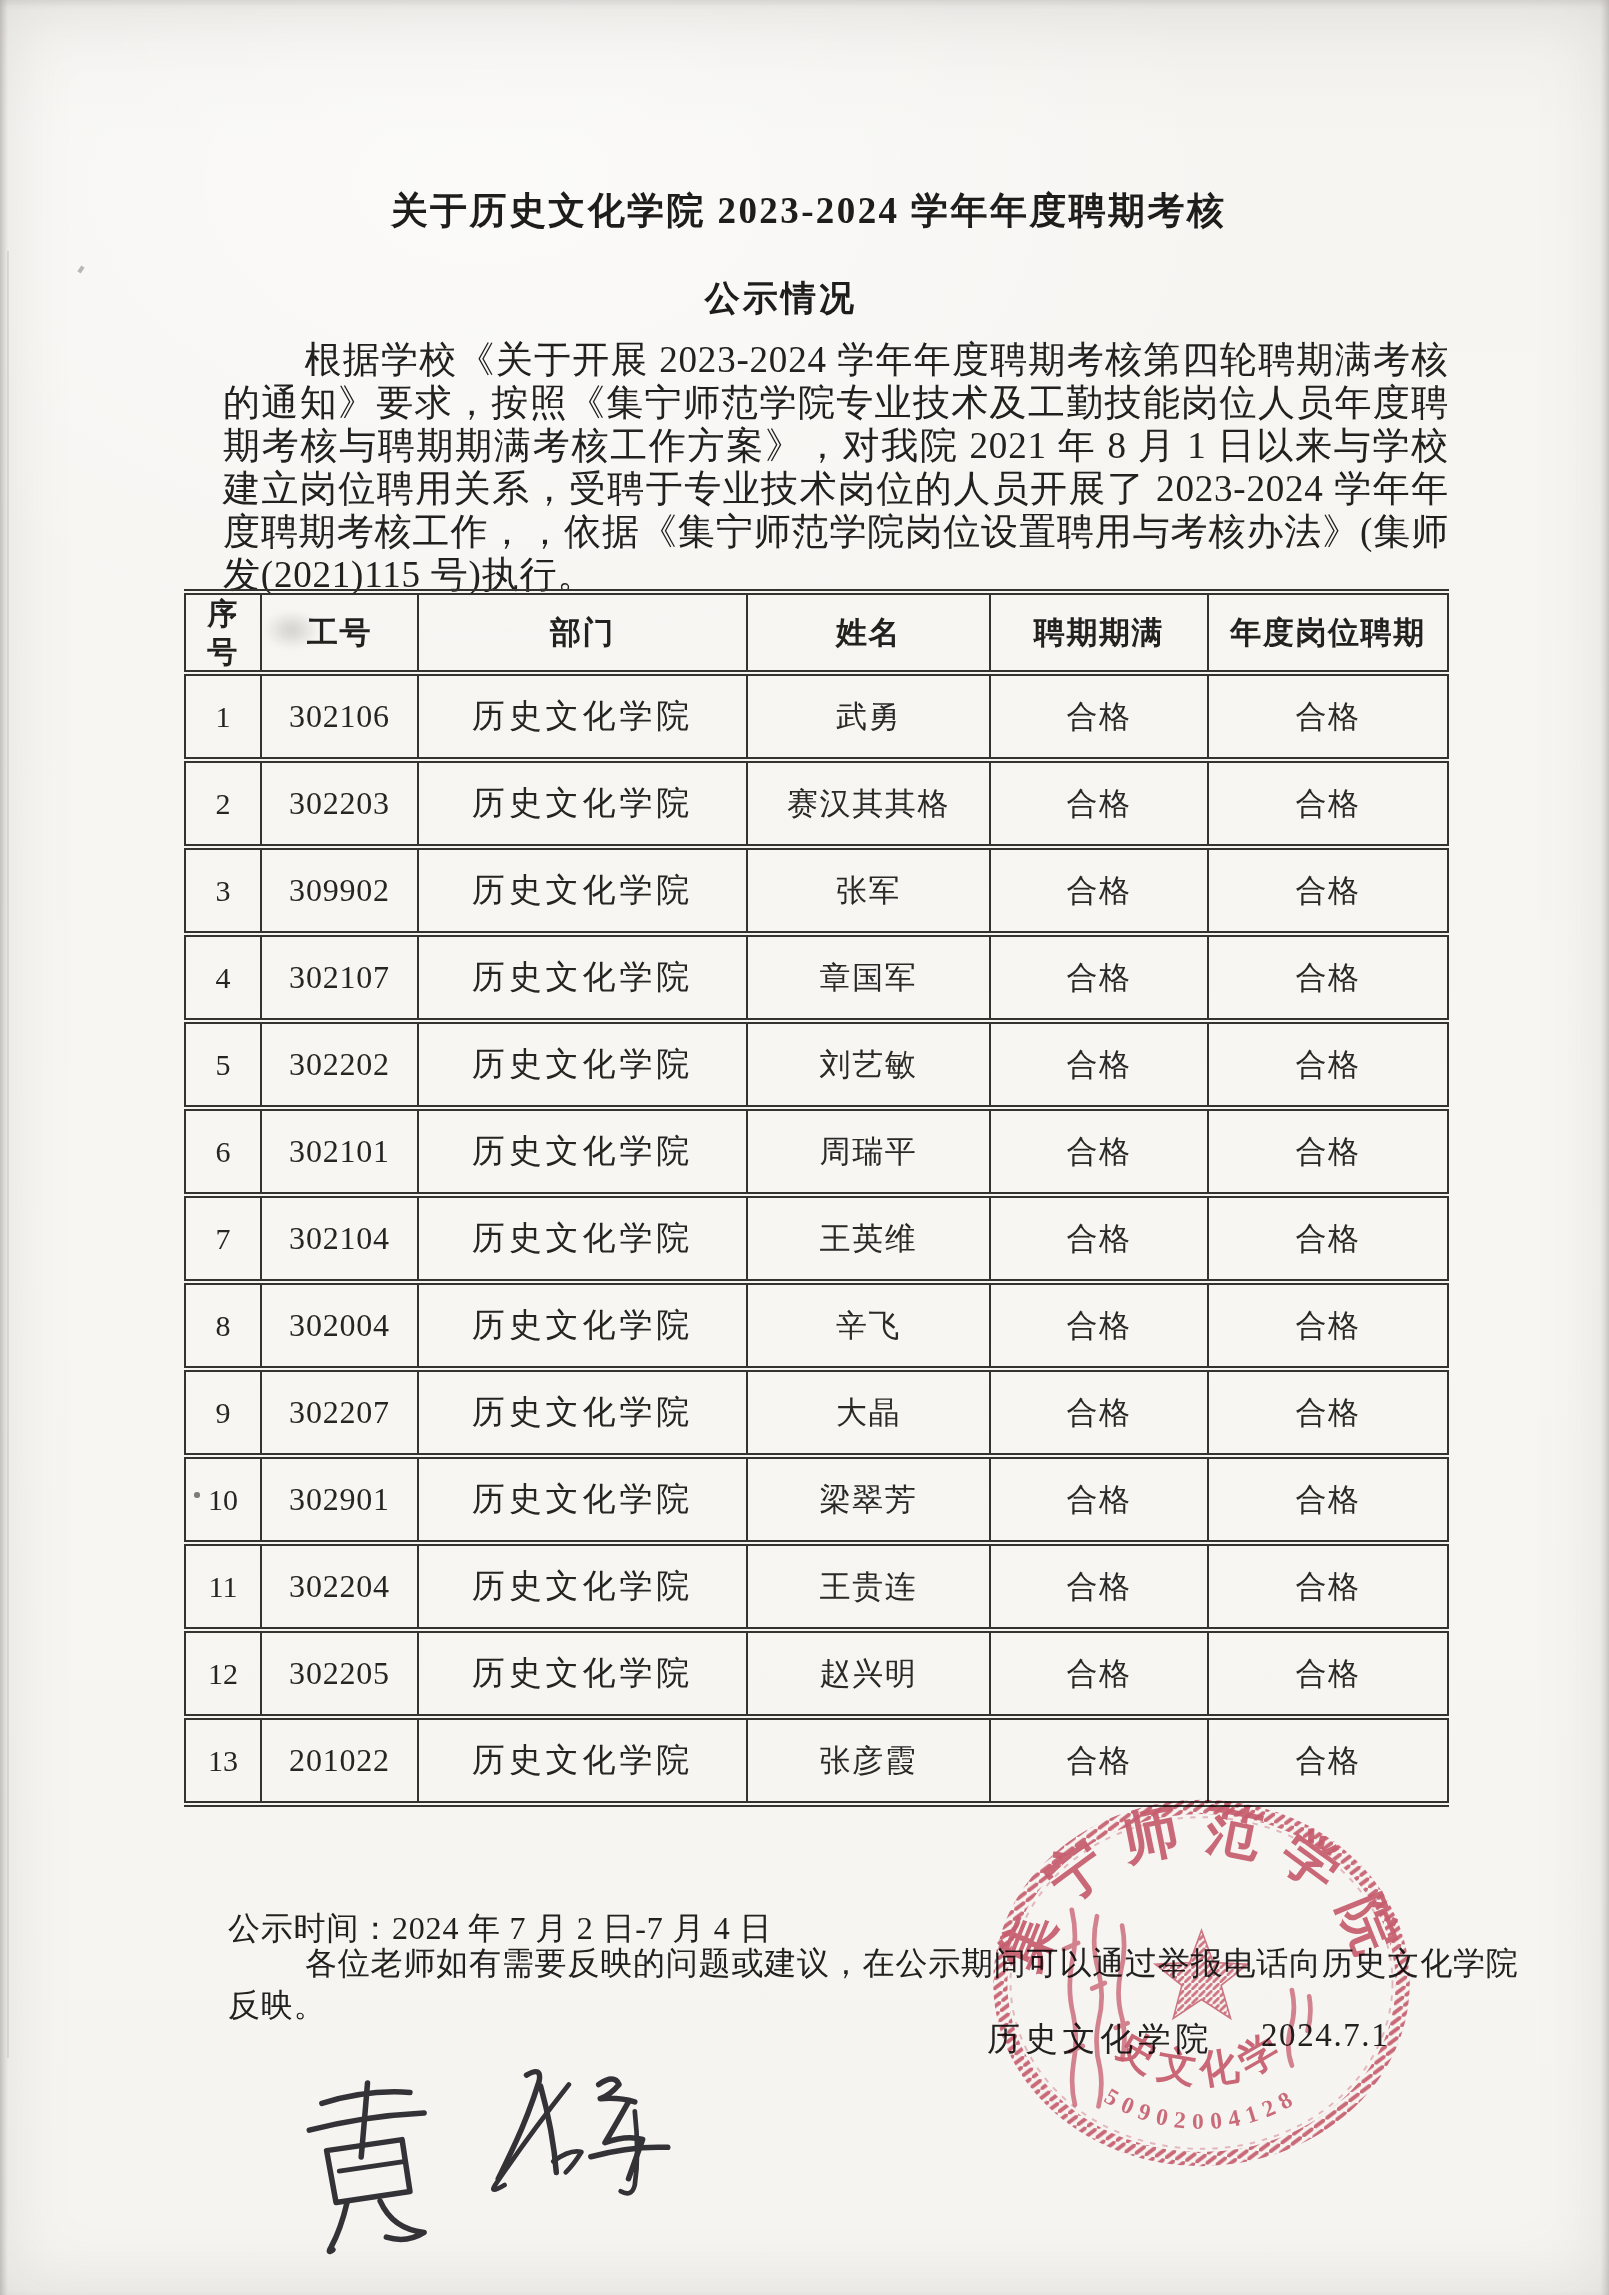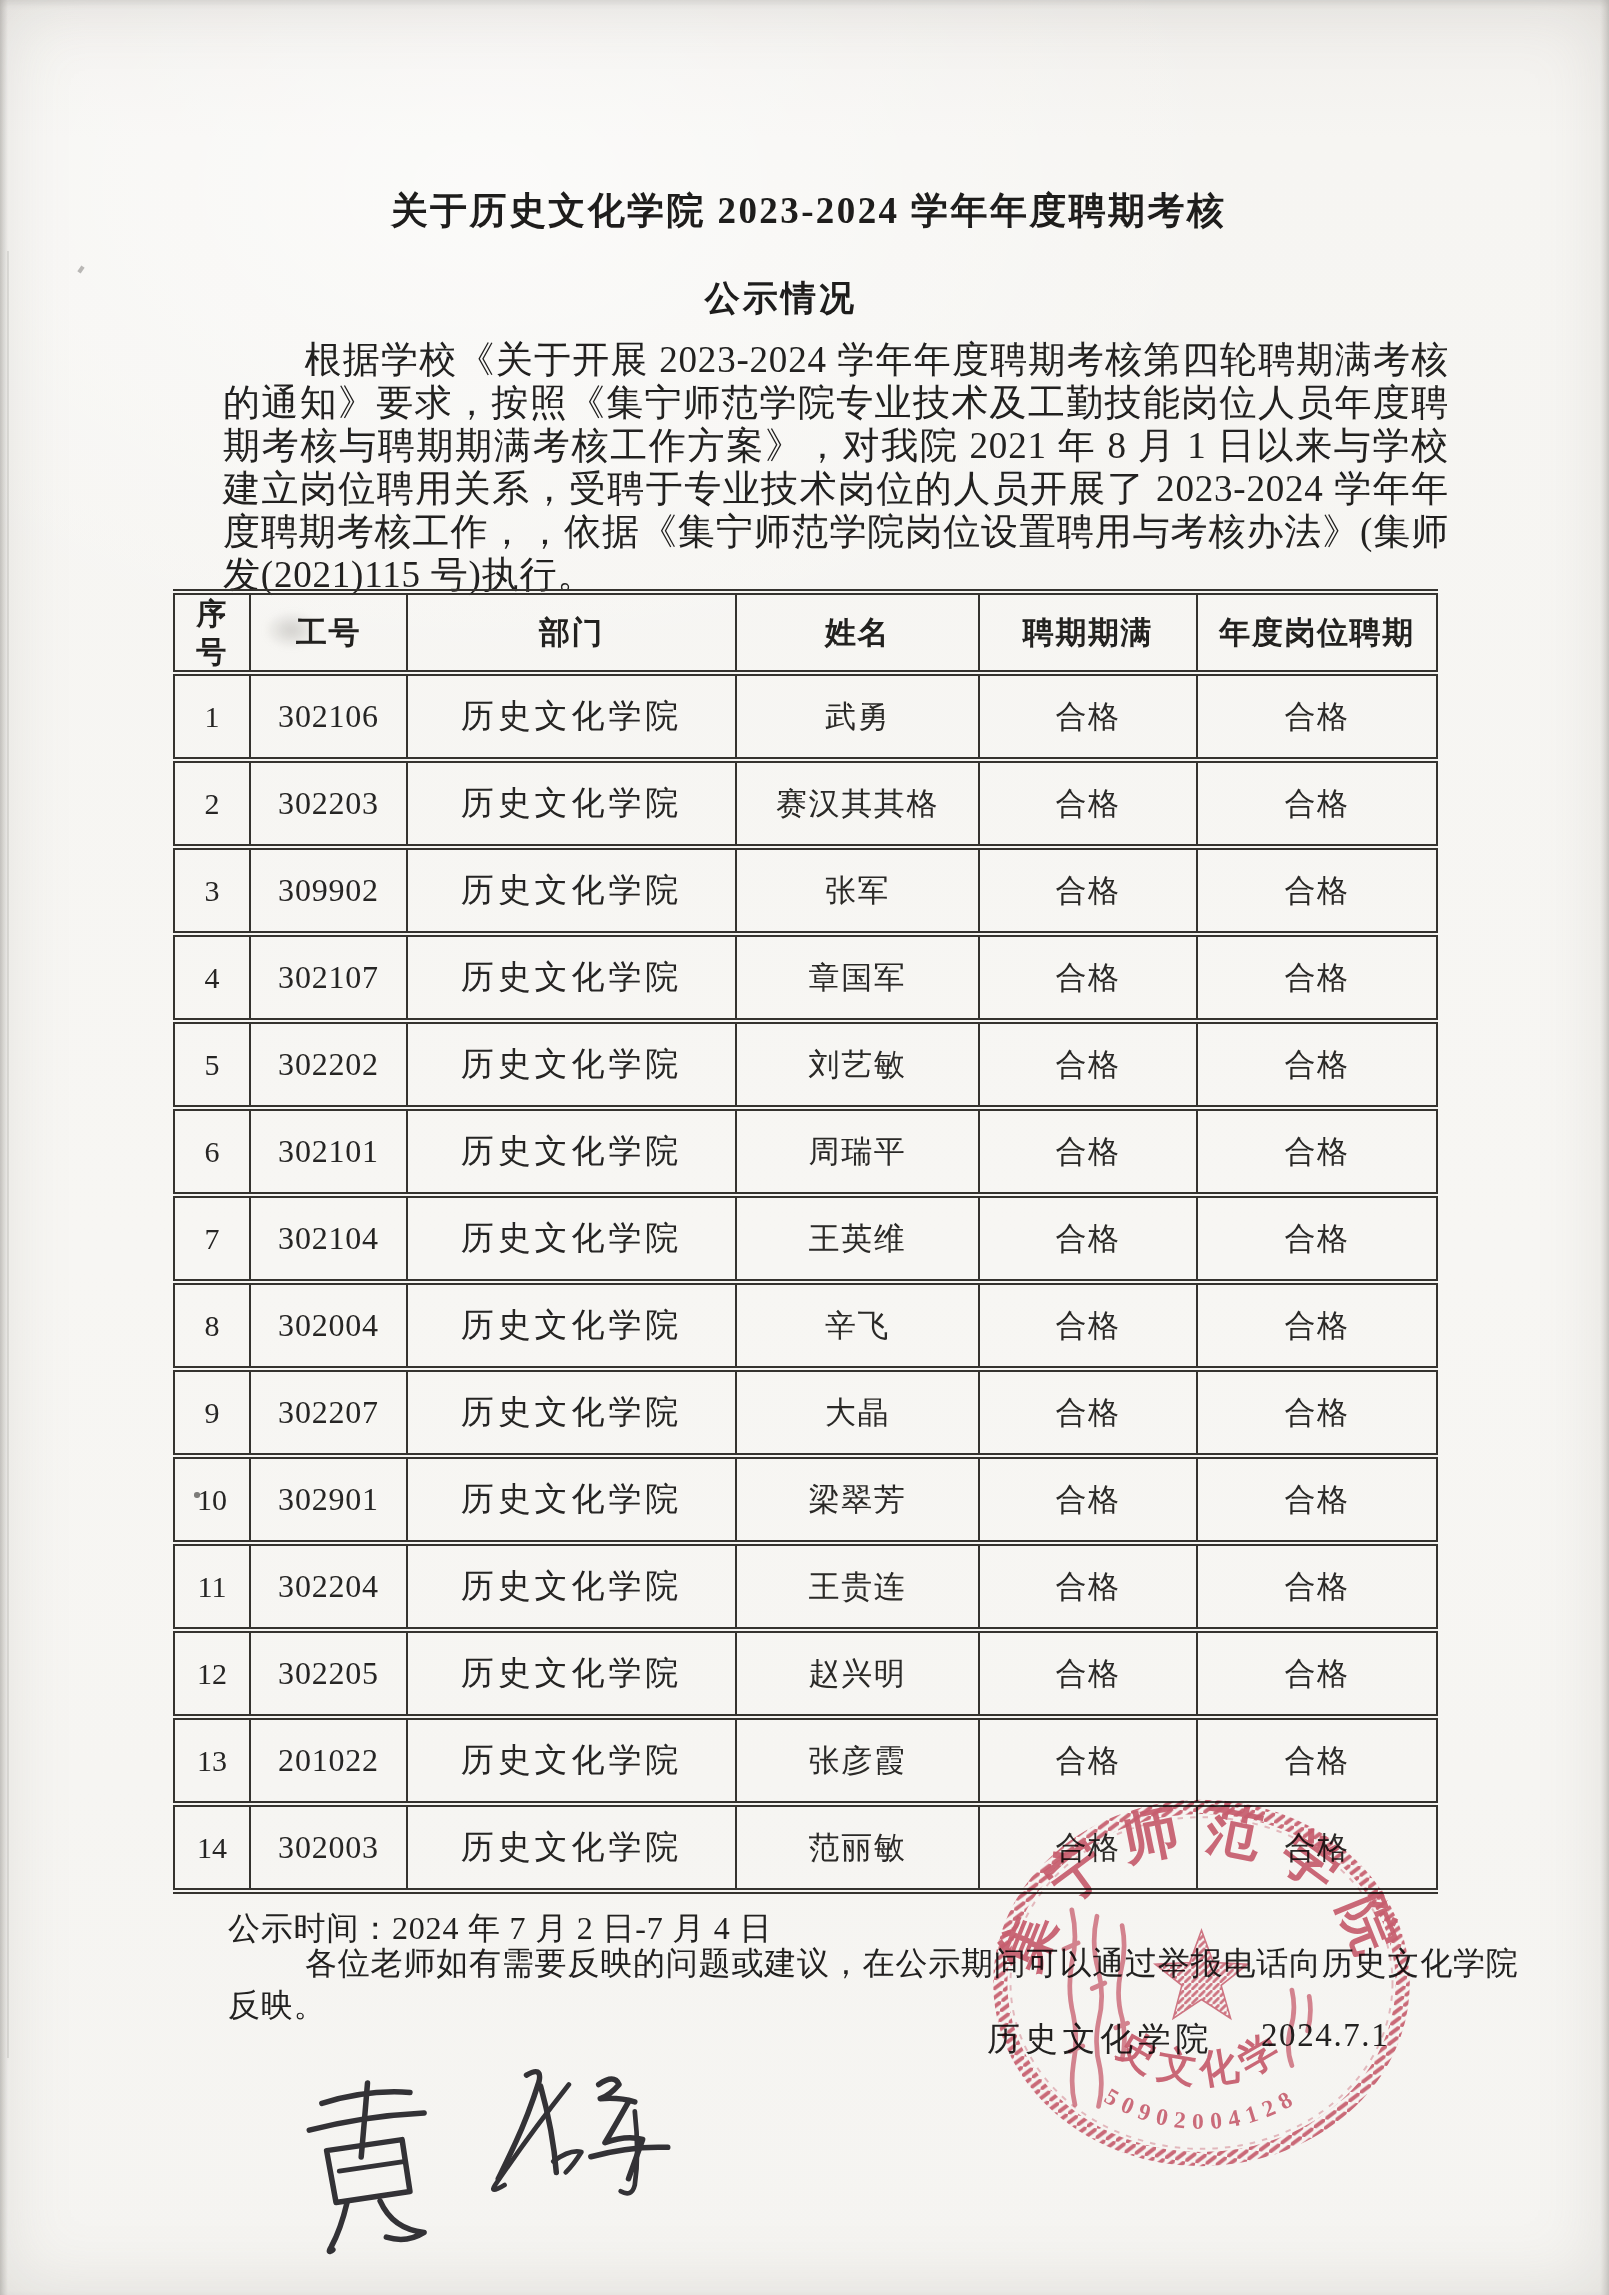--- a/index.html
+++ b/index.html
@@ -35,21 +35,21 @@
     text-align:center;font-size:35px;font-weight:bold;letter-spacing:3.1px;color:#1e1d1c;
     transform:translateX(-23.6px);
   }
   .intro{
     position:absolute;left:223px;top:338px;width:1226px;margin:0;
     font-size:37px;line-height:43px;text-align:justify;text-indent:2.2em;
     letter-spacing:0.8px;color:#222120;
   }
 
   table.assess{
-    position:absolute;left:173px;top:589px;width:1264px;
+    position:absolute;left:184px;top:589px;width:1264px;
     border-collapse:collapse;table-layout:fixed;
   }
   table.assess th,table.assess td{
     border-left:2.4px solid #35332f;border-right:2.4px solid #35332f;
     border-top:6.3px double #35332f;border-bottom:6.3px double #35332f;
     text-align:center;vertical-align:middle;padding:0;
     overflow:hidden;
   }
   table.assess thead tr{height:79px;}
   table.assess tbody tr{height:87px;}
@@ -209,28 +209,20 @@
         <td class="c-dept">历史文化学院</td>
         <td class="c-name">赵兴明</td>
         <td class="c-term">合格</td>
         <td class="c-annual">合格</td>
       </tr>
       <tr>
         <td class="c-seq">13</td>
         <td class="c-id">201022</td>
         <td class="c-dept">历史文化学院</td>
         <td class="c-name">张彦霞</td>
-        <td class="c-term">合格</td>
-        <td class="c-annual">合格</td>
-      </tr>
-      <tr>
-        <td class="c-seq">14</td>
-        <td class="c-id">302003</td>
-        <td class="c-dept">历史文化学院</td>
-        <td class="c-name">范丽敏</td>
         <td class="c-term">合格</td>
         <td class="c-annual">合格</td>
       </tr>
     </tbody>
   </table>
 
   <p class="f-line f1">公示时间：2024 年 7 月 2 日-7 月 4 日</p>
   <p class="f-line f2">各位老师如有需要反映的问题或建议，在公示期间可以通过举报电话向历史文化学院</p>
   <p class="f-line f3">反映。</p>
   <p class="f-line f-dept">历史文化学院</p>

